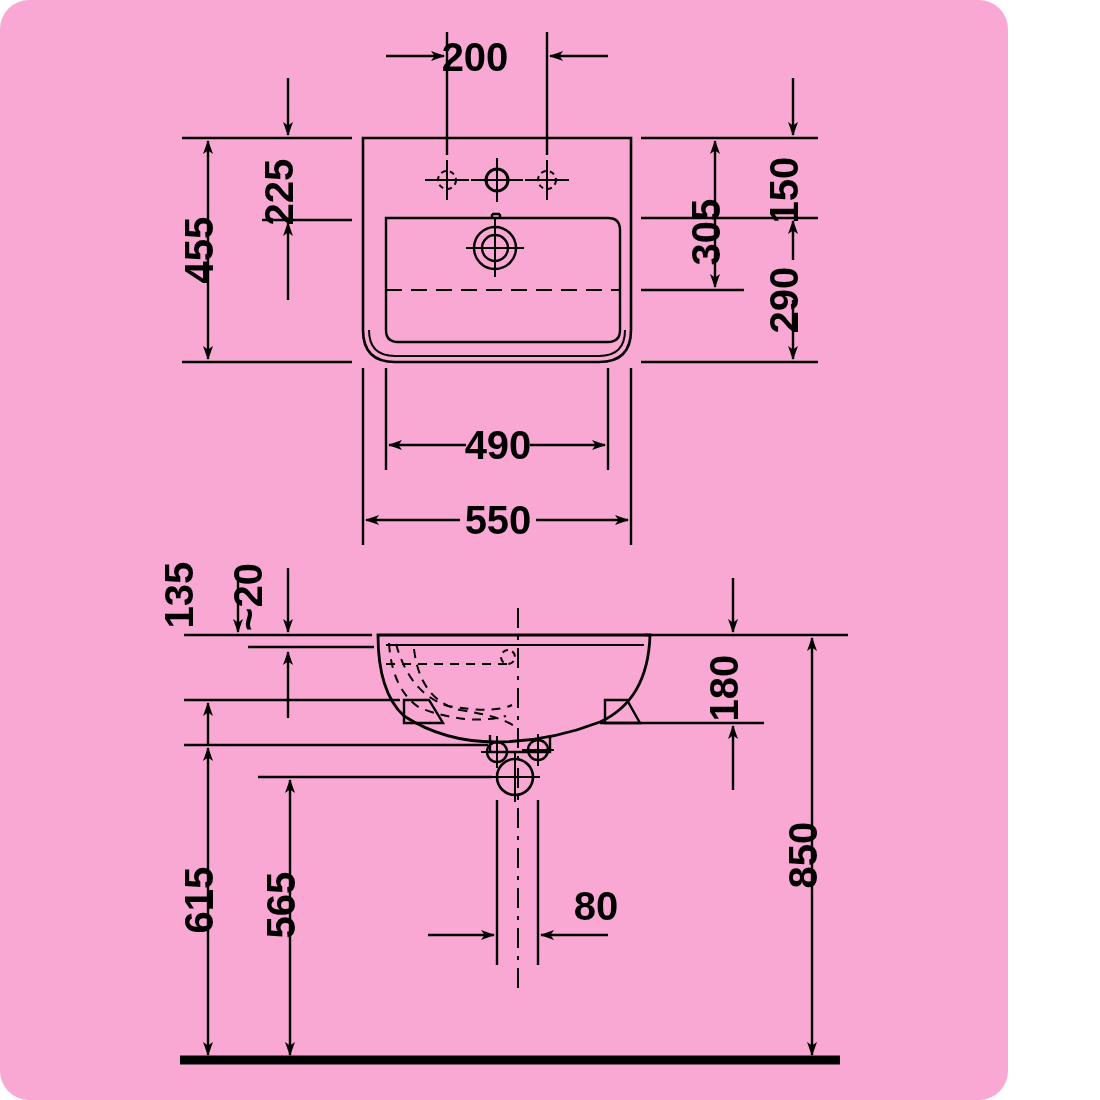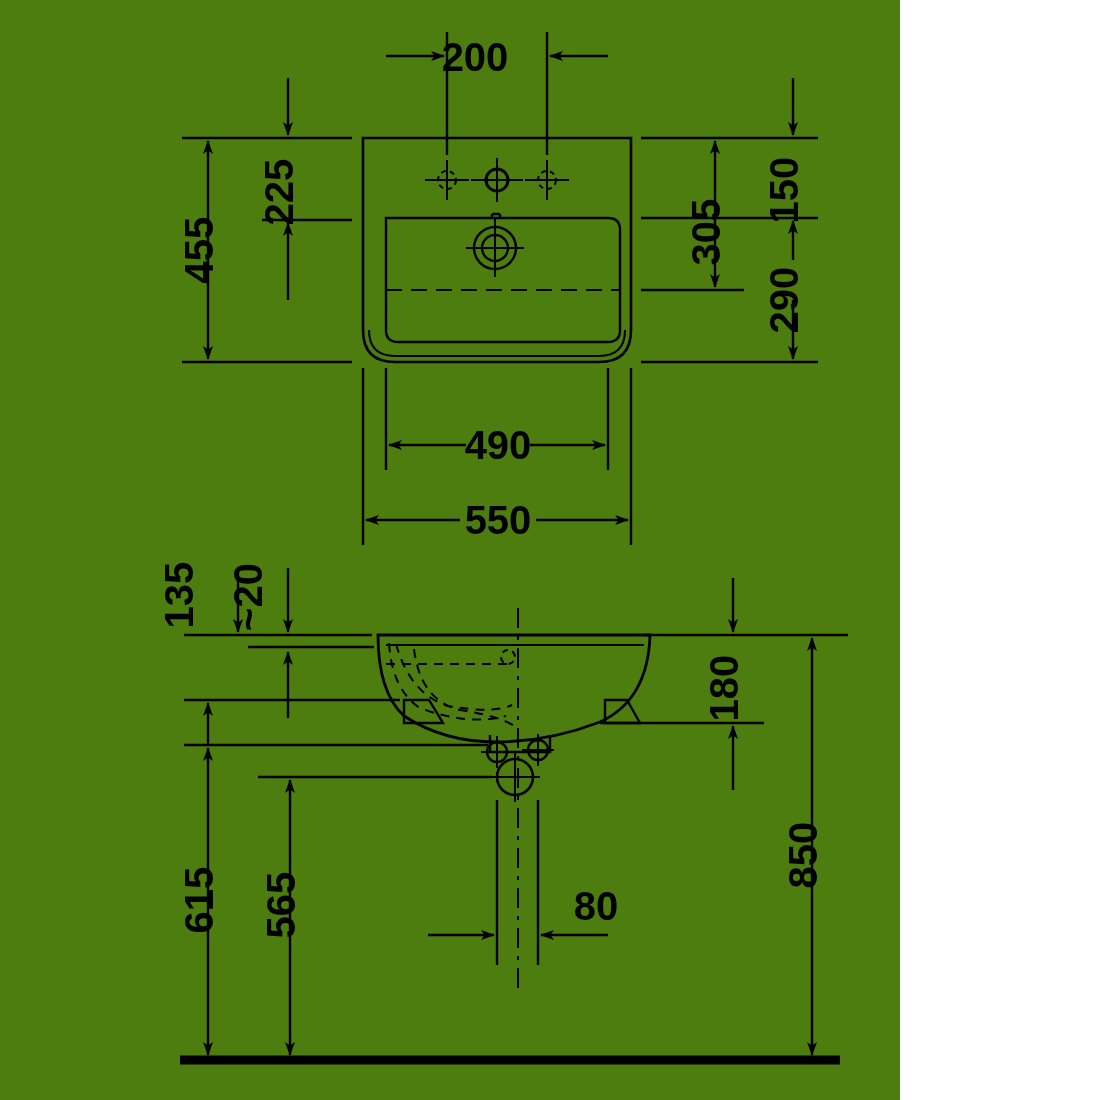--- a/index.html
+++ b/index.html
@@ -5,24 +5,25 @@
   html, body {
     margin: 0;
     padding: 0;
     background: #ffffff;
   }
   body {
     font-family: "Liberation Sans", sans-serif;
   }
   #sheet {
     position: relative;
-    width: 900px;
+    width: 1008px;
     height: 1100px;
-    background: #4d7c0f;
+    background: #f9a8d4;
     overflow: hidden;
+    border-radius: 29px;
   }
   #sheet svg {
     position: absolute;
     left: 0;
     top: 0;
   }
   .dimtext {
     font-family: "Liberation Sans", sans-serif;
     font-weight: bold;
     fill: #000000;

